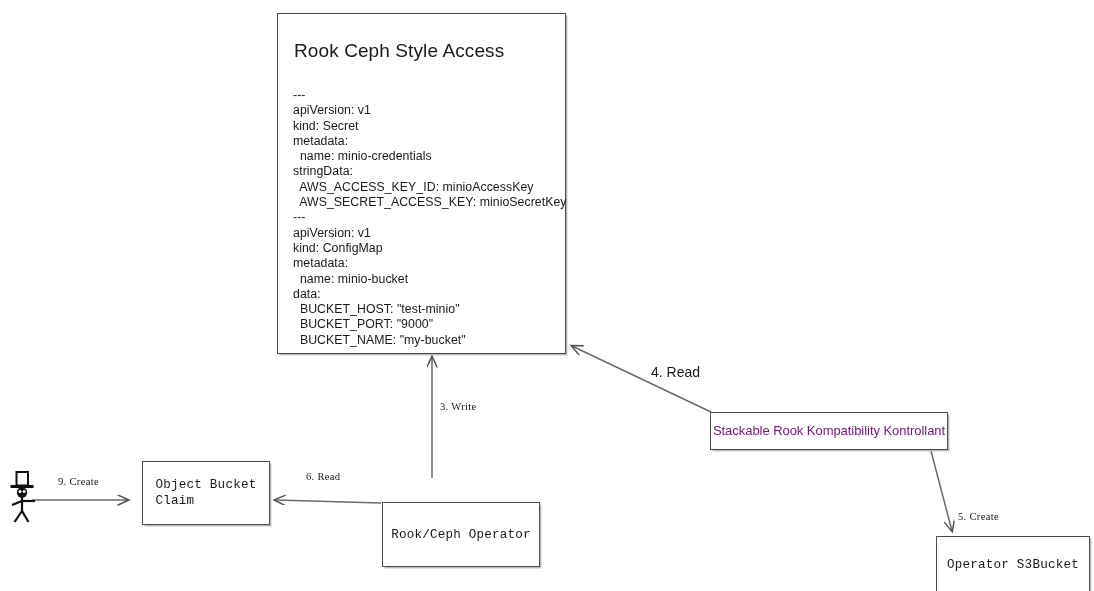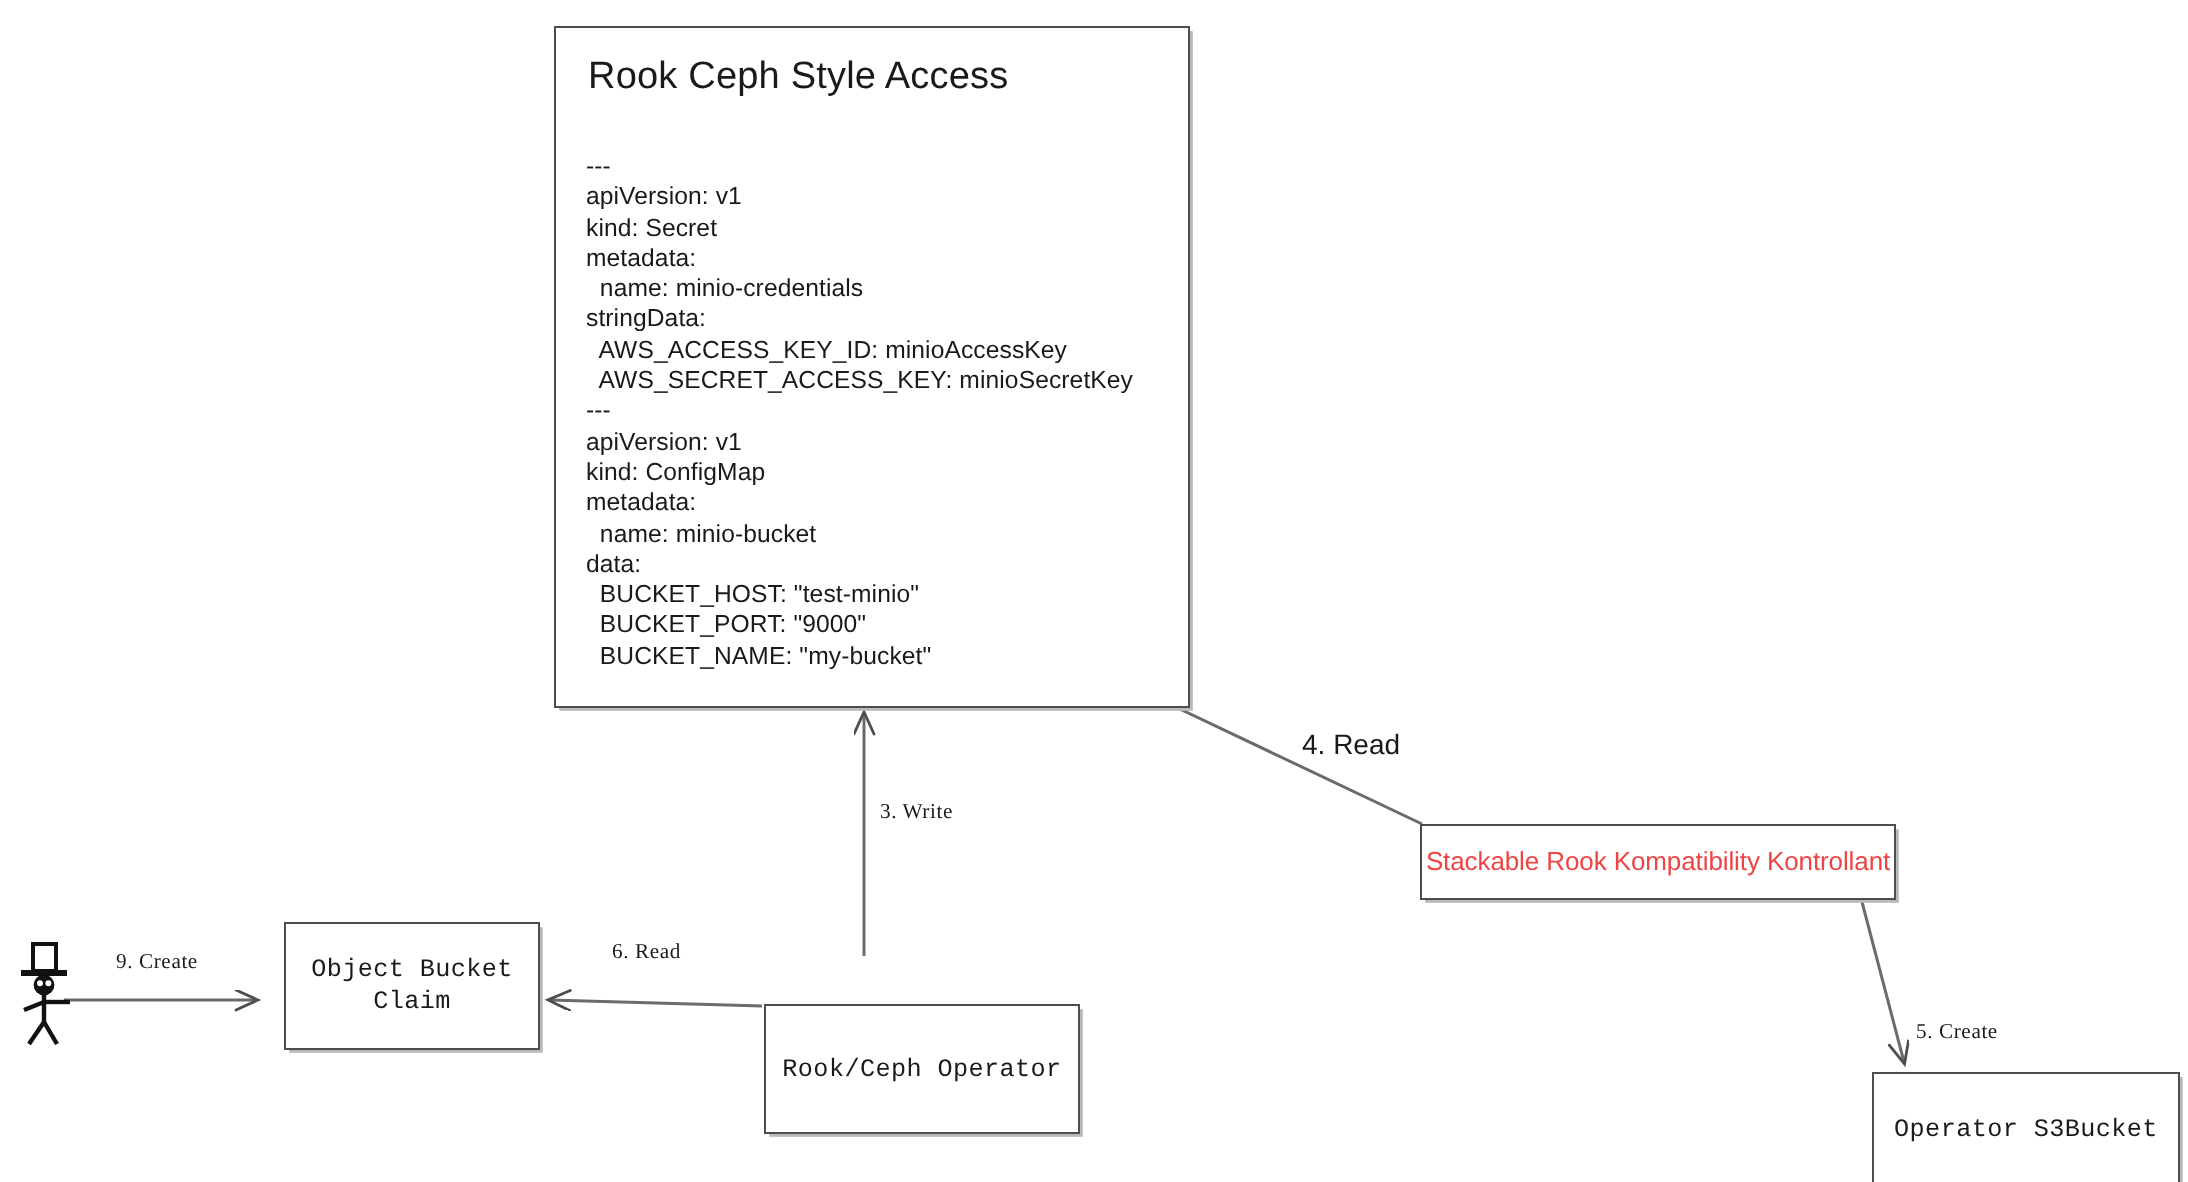--- a/index.html
+++ b/index.html
@@ -36,23 +36,23 @@
     border: 1.3px solid #4d4d4d;
   }
   .box.shadowed {
     box-shadow: 2px 2px 0 -0.6px #b9b9b9;
   }
 
   
   #yaml-card {
     left: 277px;
     top: 13px;
-    width: 318px;
+    width: 289px;
     height: 341px;
-    padding: 12px 12px 0 12px;
+    padding: 24px 12px 0 12px;
   }
   #yaml-title {
     font-family: "Liberation Sans", sans-serif;
     font-size: 19px;
     line-height: 23px;
     color: #1a1a1a;
     letter-spacing: 0.1px;
     margin: 1px 0 0 4px;
   }
   #yaml-body {
@@ -63,21 +63,21 @@
     color: #1a1a1a;
     white-space: pre;
     letter-spacing: 0.05px;
   }
 
   
   .mono-box {
     display: flex;
     align-items: center;
     justify-content: center;
-    text-align: center;
+    text-align: left;
   }
   .mono-label {
     font-family: "Liberation Mono", "DejaVu Sans Mono", monospace;
     font-size: 12.6px;
     line-height: 16px;
     color: #1a1a1a;
     white-space: pre-line;
     letter-spacing: 0.2px;
   }
 
@@ -86,21 +86,21 @@
   #s3b-box   { left: 936px; top: 536px; width: 154px; height: 58px; }
 
   #srkk-box {
     left: 710px; top: 412px; width: 238px; height: 38px;
     display: flex; align-items: center; justify-content: center;
   }
   #srkk-label {
     font-family: "Liberation Sans", sans-serif;
     font-size: 13px;
     line-height: 16px;
-    color: #ef4444;
+    color: #701a75;
     white-space: nowrap;
     letter-spacing: -0.05px;
   }
 
   
   .edge-label {
     position: absolute;
     color: #1a1a1a;
     white-space: nowrap;
   }

